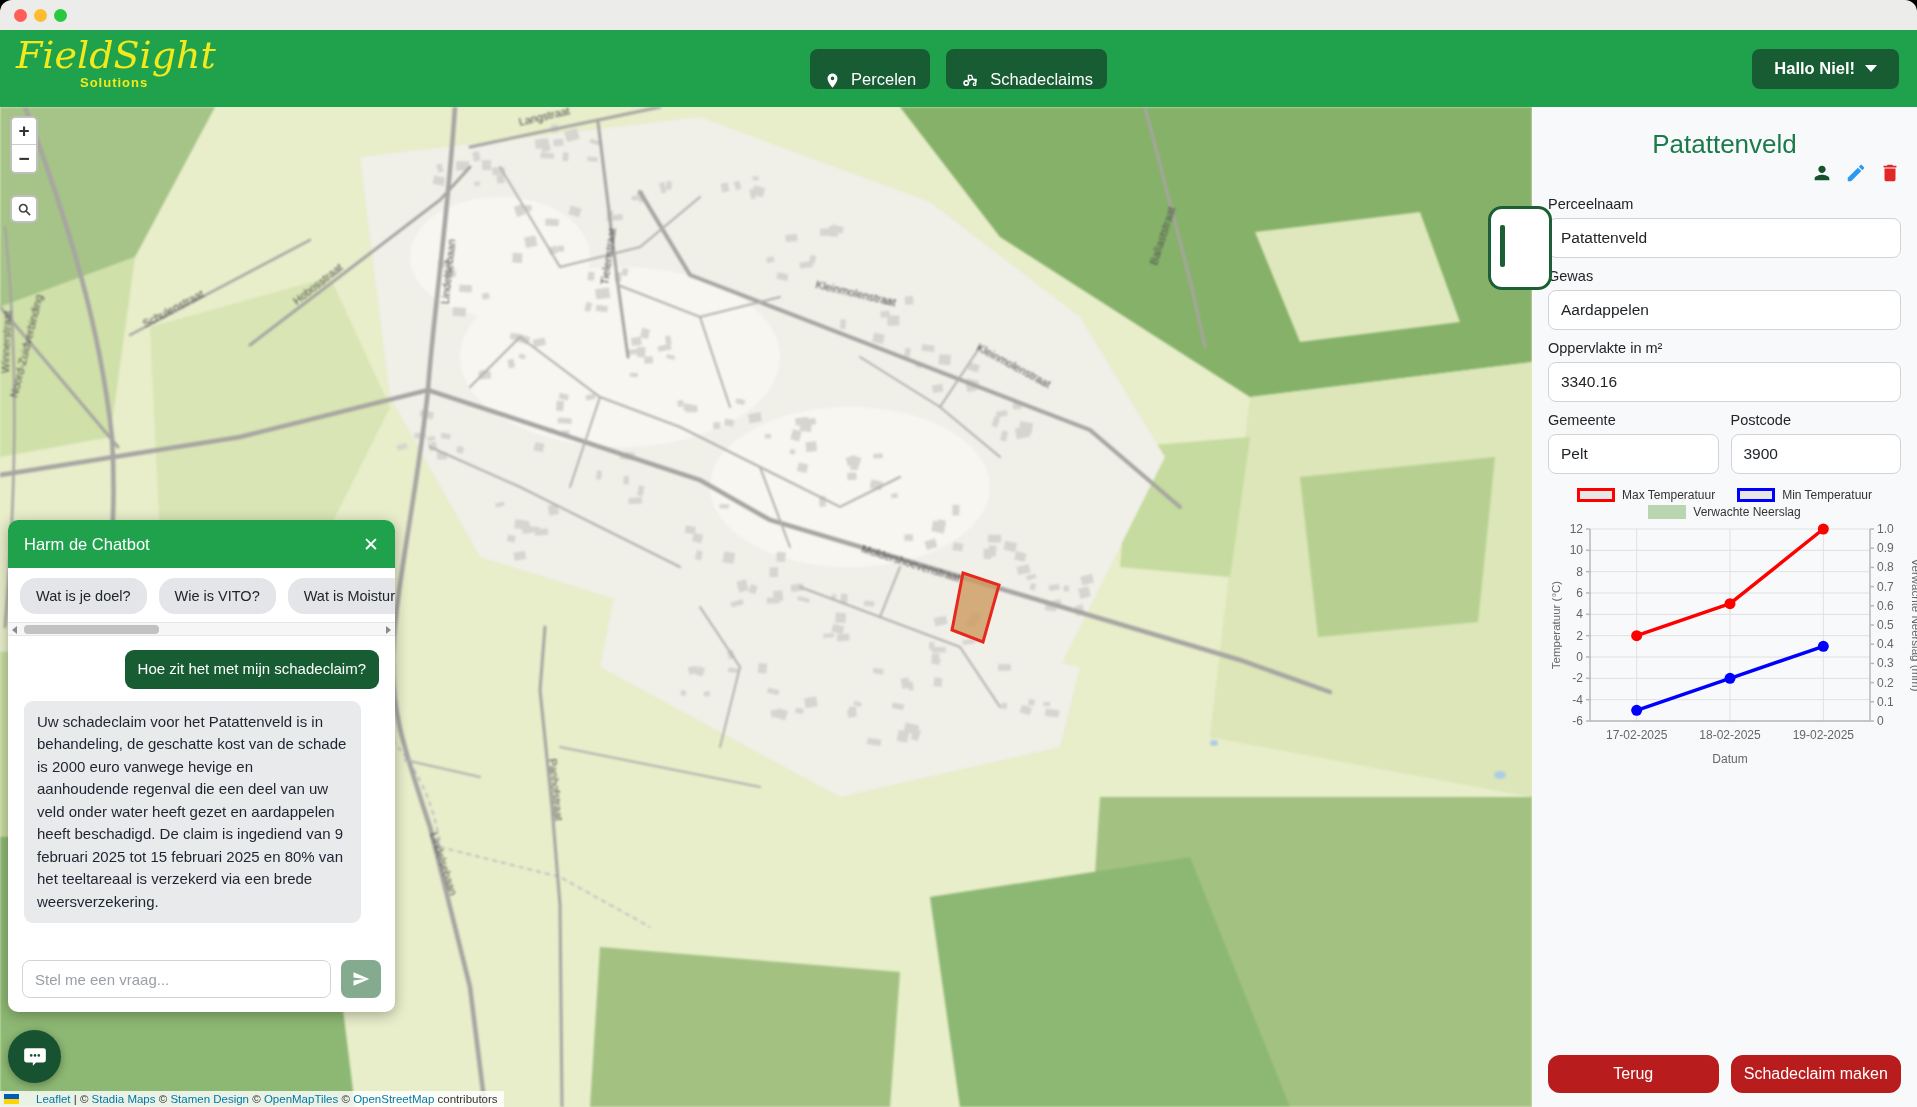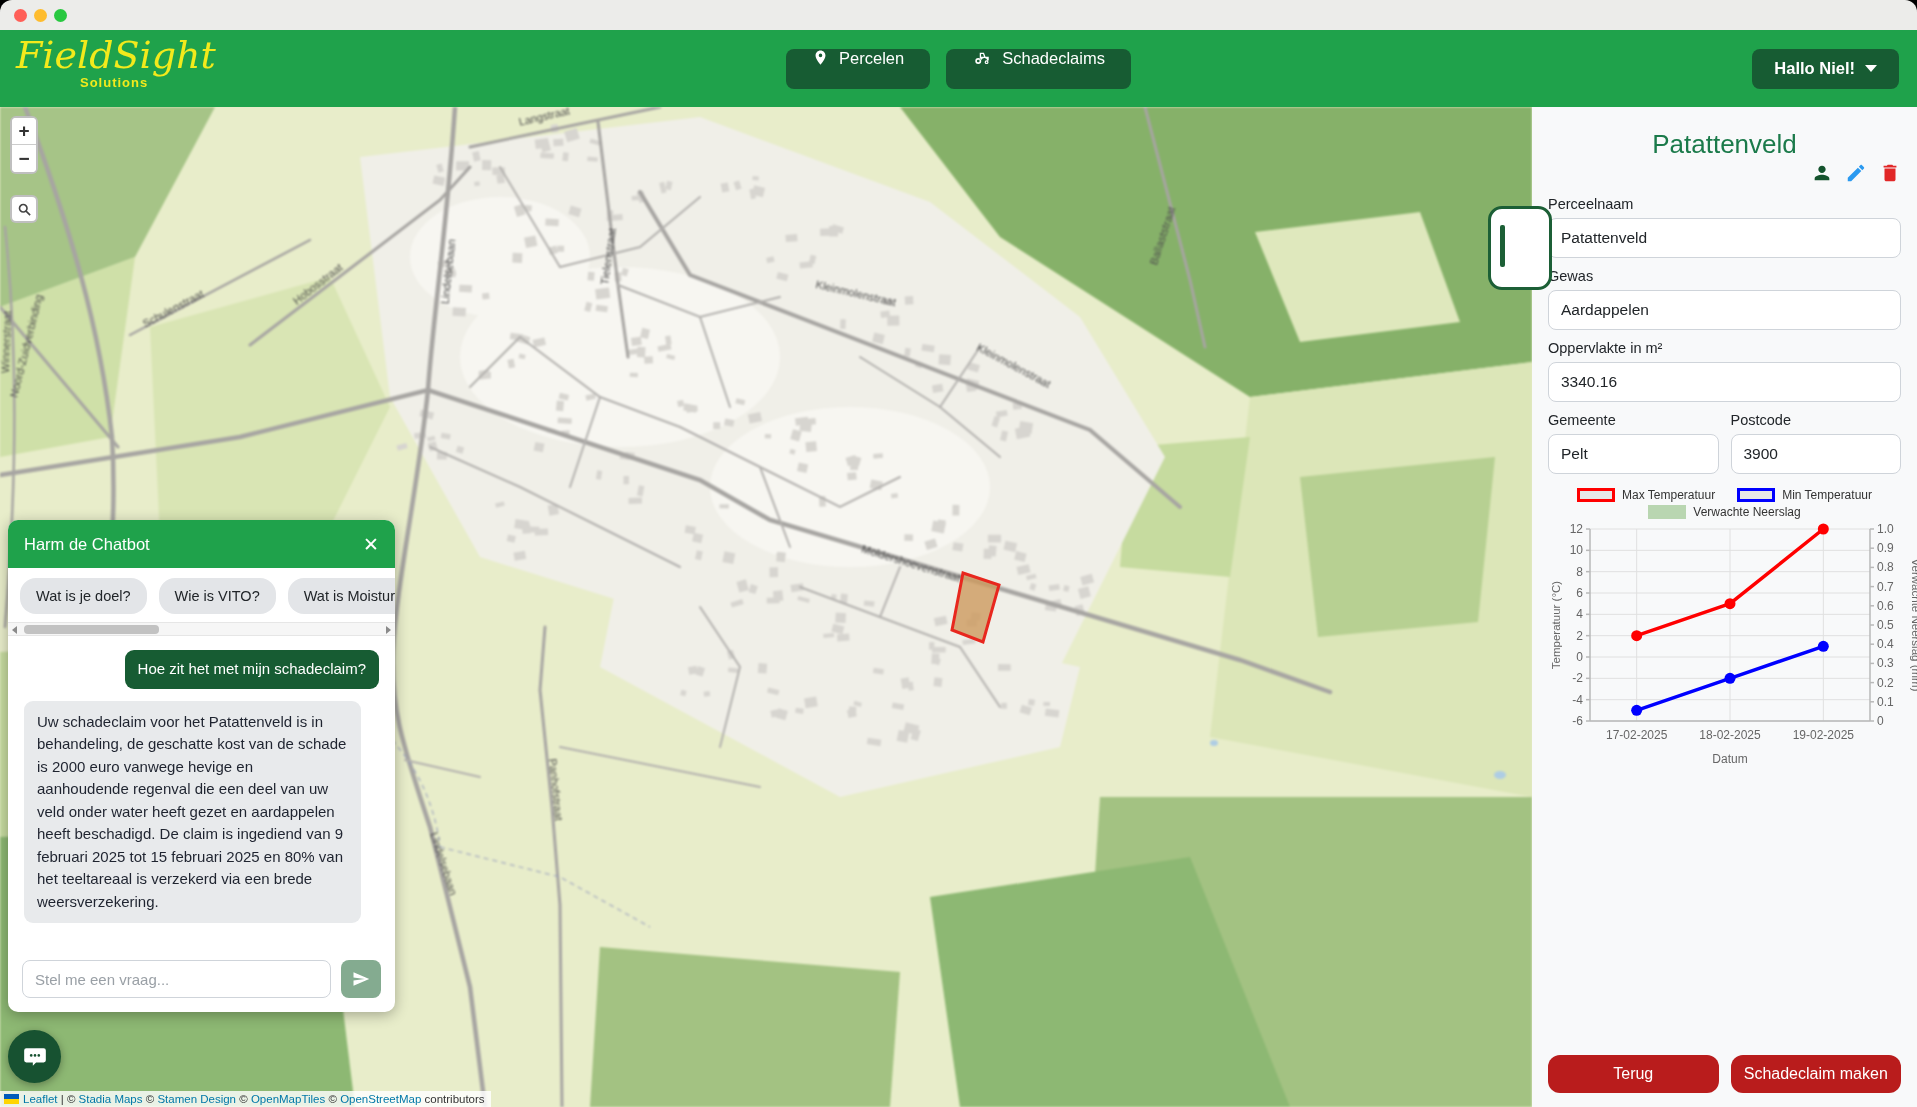--- a/index.html
+++ b/index.html
@@ -12,33 +12,33 @@
   .dot.r{left:14px;background:#ff5f57;}
   .dot.y{left:34px;background:#febc2e;}
   .dot.g{left:54px;background:#28c840;}
 
   
   .header{position:absolute;top:30px;left:0;right:0;height:77px;background:#1fa24b;display:flex;align-items:center;}
   .logo{position:absolute;left:16px;top:6px;color:#f2ea1c;line-height:1;}
   .logo .l1{font-family:"DejaVu Serif","Liberation Serif",serif;font-style:italic;font-weight:400;font-size:38px;}
   .logo .l2{font-size:13px;letter-spacing:1px;padding-left:64px;margin-top:2px;font-weight:700;}
   .navmid{margin:0 auto;display:flex;gap:16px;}
-  .gbtn{background:#175c33;color:#fff;border:none;border-radius:8px;height:40px;padding:0 26px;font-size:16.5px;display:flex;align-items:flex-start;gap:10px;cursor:pointer;}
+  .gbtn{background:#175c33;color:#fff;border:none;border-radius:8px;height:40px;padding:0 14px;font-size:16.5px;display:flex;align-items:flex-end;gap:10px;cursor:pointer;}
   .userbtn{position:absolute;right:18px;background:#175c33;color:#fff;border:none;border-radius:8px;height:40px;padding:0 22px;font-size:16.5px;display:flex;align-items:center;gap:10px;cursor:pointer;font-weight:bold;}
   .caret{width:0;height:0;border-left:6px solid transparent;border-right:6px solid transparent;border-top:7px solid #fff;display:inline-block;}
 
   
   .map{position:absolute;top:107px;left:0;width:1532px;height:1000px;background:#e8edca;overflow:hidden;}
   .map svg.base{position:absolute;inset:0;filter:blur(1.1px);}
   .map svg.overlay{position:absolute;inset:0;pointer-events:none;}
   .leaflet-zoom{position:absolute;left:10px;top:9px;width:28px;border:2px solid rgba(0,0,0,.25);border-radius:6px;overflow:hidden;background:#fff;z-index:20;}
   .leaflet-zoom button{display:block;width:100%;height:27px;background:#fff;border:none;font-size:19px;font-weight:700;color:#333;cursor:pointer;padding:0;}
   .leaflet-zoom button:first-child{border-bottom:1px solid #ccc;}
   .searchbtn{position:absolute;left:10px;top:88px;width:28px;height:28px;border:2px solid rgba(0,0,0,.25);border-radius:6px;background:#fff;z-index:20;cursor:pointer;display:flex;align-items:center;justify-content:center;padding:0;}
-  .attribution{position:absolute;left:0;bottom:0;background:rgba(255,255,255,.82);font-size:11.5px;color:#333;padding:2px 6px 2px 4px;z-index:20;display:flex;align-items:center;gap:2px;white-space:nowrap;margin-top:48px;}
+  .attribution{position:absolute;left:0;bottom:0;background:rgba(255,255,255,.82);font-size:11.5px;color:#333;padding:2px 6px 2px 4px;z-index:20;display:flex;align-items:center;gap:15px;white-space:nowrap;margin-top:48px;}
   .attribution a{color:#0078A8;text-decoration:none;}
   .ua-flag{display:inline-block;width:15px;height:10px;background:linear-gradient(#005BBB 50%,#FFD500 50%);margin-right:2px;}
 
   
   .sidebar{position:absolute;top:107px;left:1532px;right:0;bottom:0;background:#f8f9fa;padding:14px 16px;z-index:10;}
   .sb-title{color:#1b7a4a;font-size:26px;text-align:center;margin:8px 0 2px 0;}
   .icon-row{display:flex;justify-content:flex-end;gap:12px;height:24px;margin-bottom:2px;}
   .icon-row button{background:none;border:none;padding:0;cursor:pointer;width:22px;height:22px;}
   .fld-label{font-size:14.5px;color:#212529;margin:10px 0 6px 0;}
   .fld-input{width:100%;height:40px;border:1px solid #cfd4da;border-radius:8px;background:#fff;font-size:15.5px;color:#212529;padding:0 12px;outline:none;}

